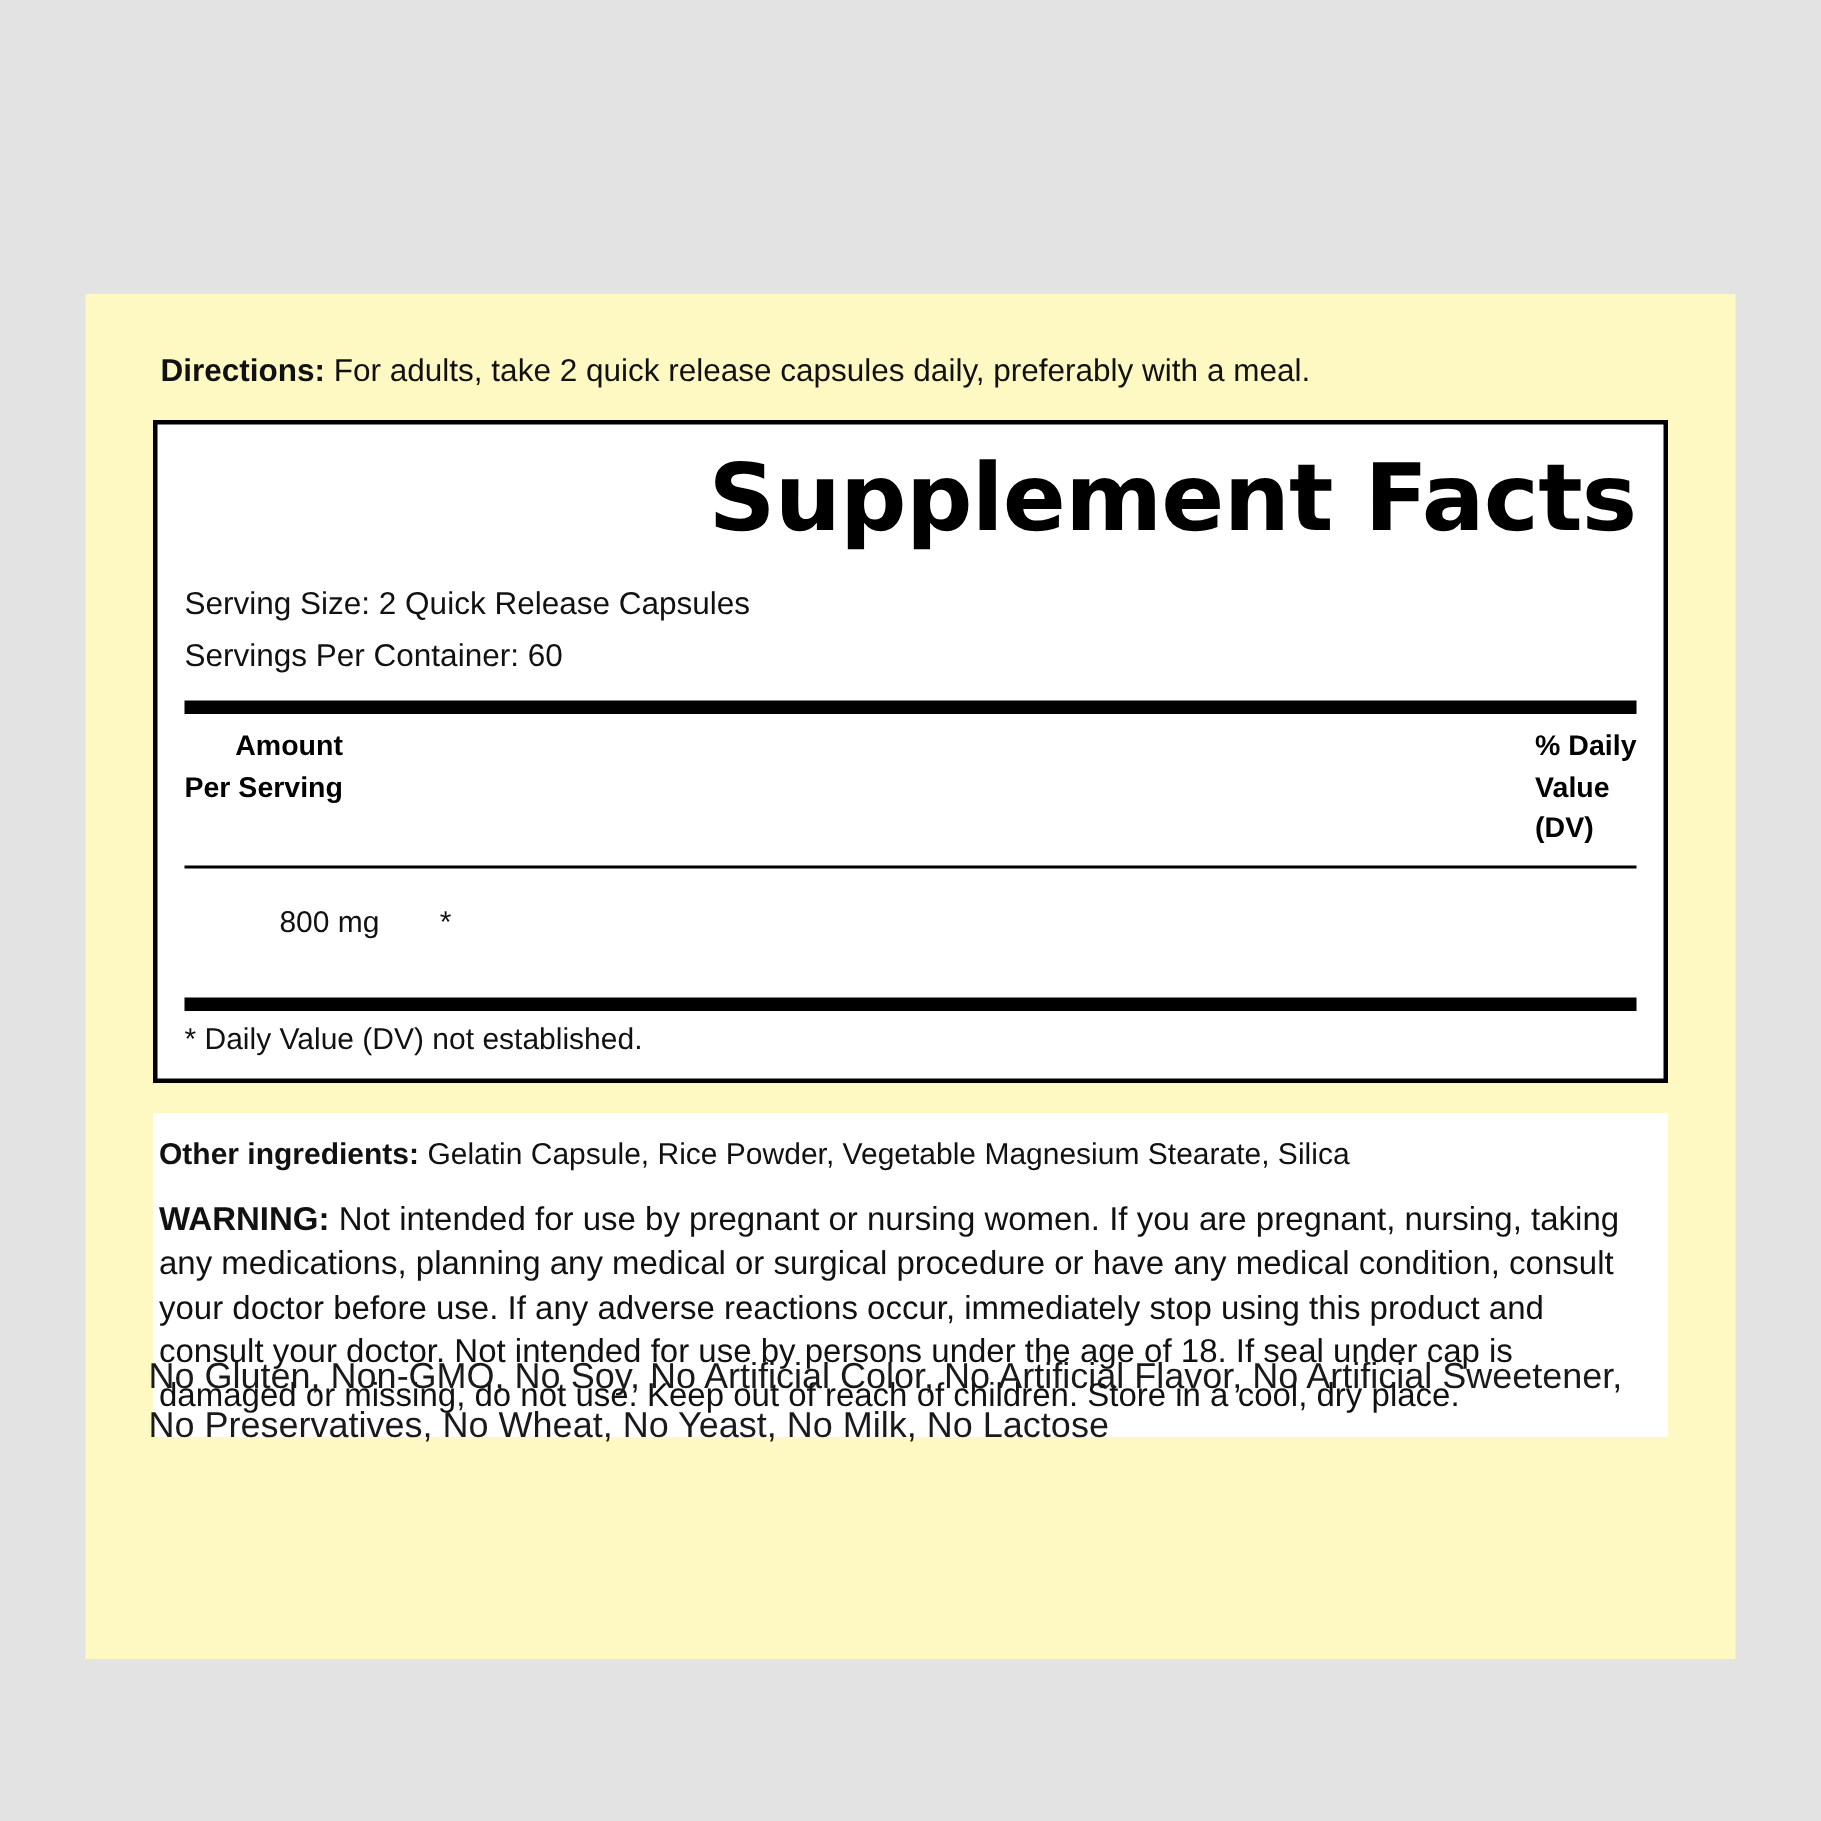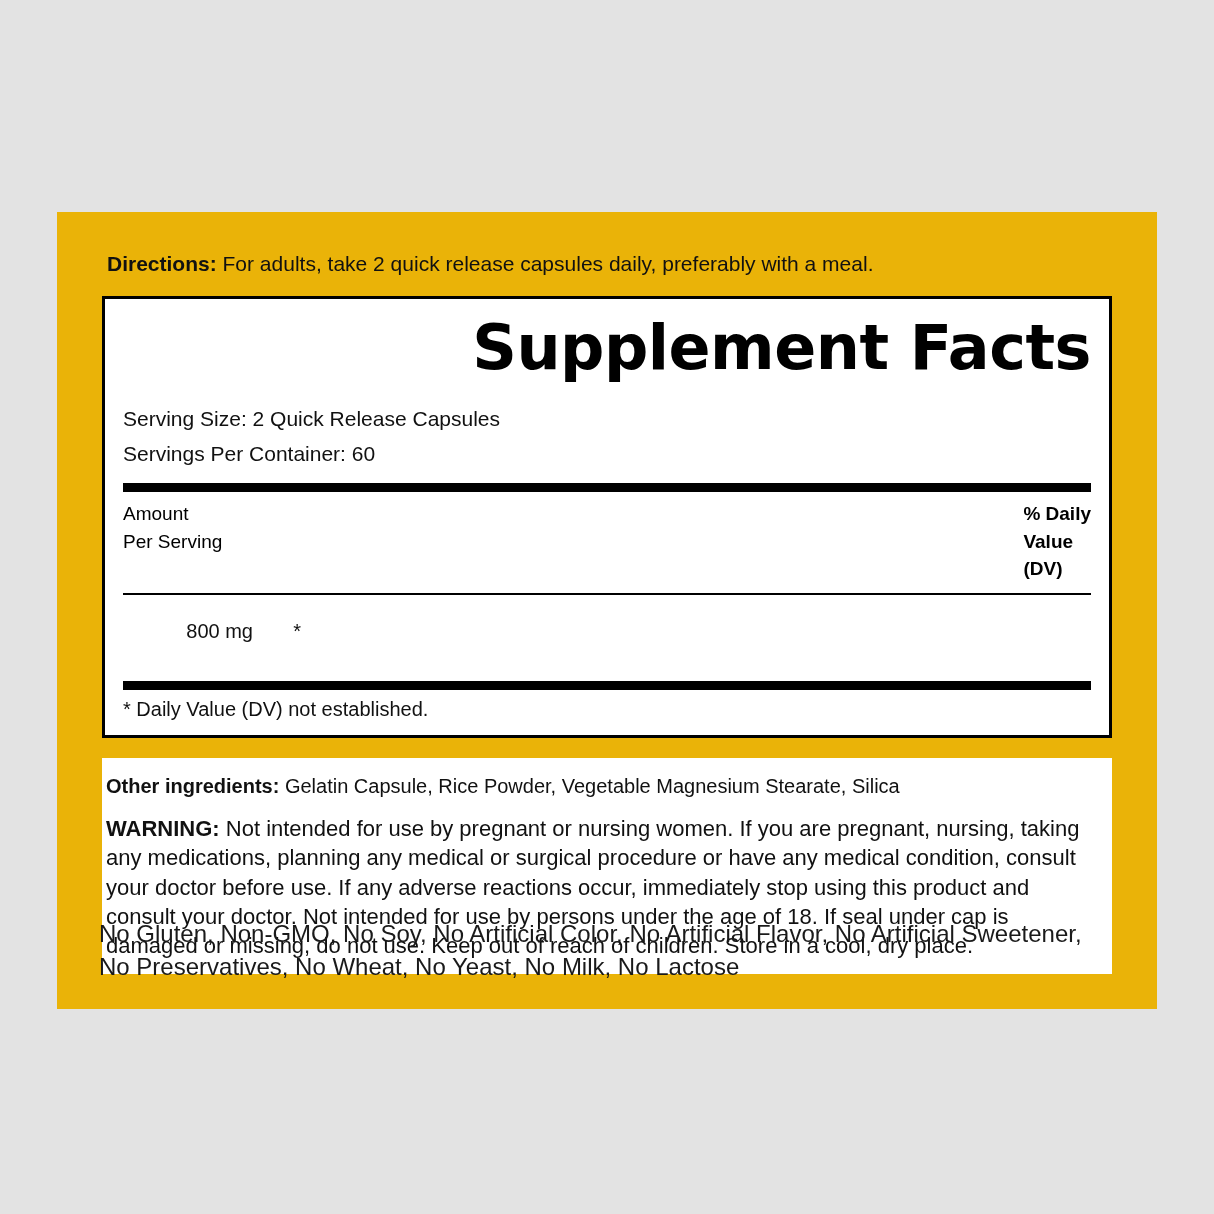--- a/index.html
+++ b/index.html
@@ -12,23 +12,22 @@
     background: #e3e3e3;
     font-family: "Liberation Sans", sans-serif;
     -webkit-font-smoothing: antialiased;
   }
 
   .panel {
     position: absolute;
     left: 57px;
     top: 196px;
     width: 1100px;
-    height: 797px;
-    background: #eab308;
-    margin-top: 16px;
+    height: 910px;
+    background: #fef9c3;
   }
 
   .directions {
     position: absolute;
     left: 50px;
     top: 38px;
     width: 1020px;
     font-size: 21px;
     color: #111;
     line-height: 1.3;
@@ -72,24 +71,25 @@
     margin: 0;
   }
 
   .amount-row {
     display: flex;
     justify-content: space-between;
     align-items: flex-start;
     padding: 8px 0 10px 0;
   }
   .amount-left {
-    font-weight: normal;
+    font-weight: bold;
     font-size: 19px;
     line-height: 1.45;
     color: #000;
+    text-align: right;
   }
   .amount-right {
     font-weight: bold;
     font-size: 19px;
     line-height: 1.45;
     color: #000;
   }
 
   .ing-row {
     display: flex;

